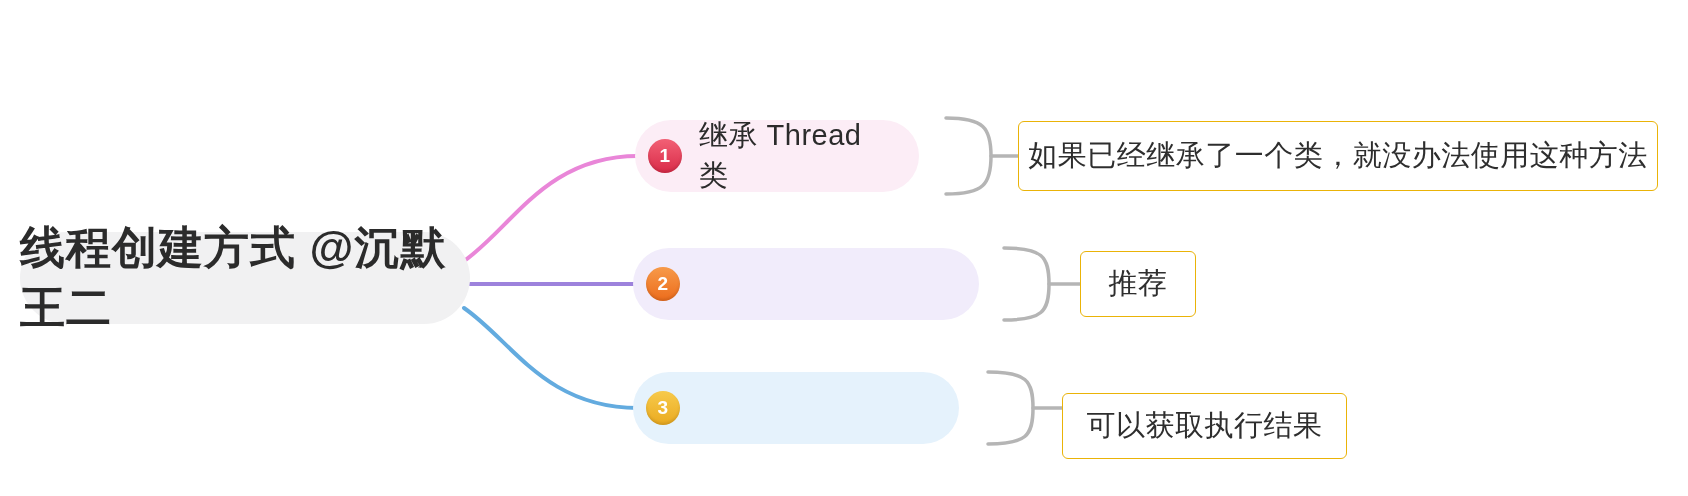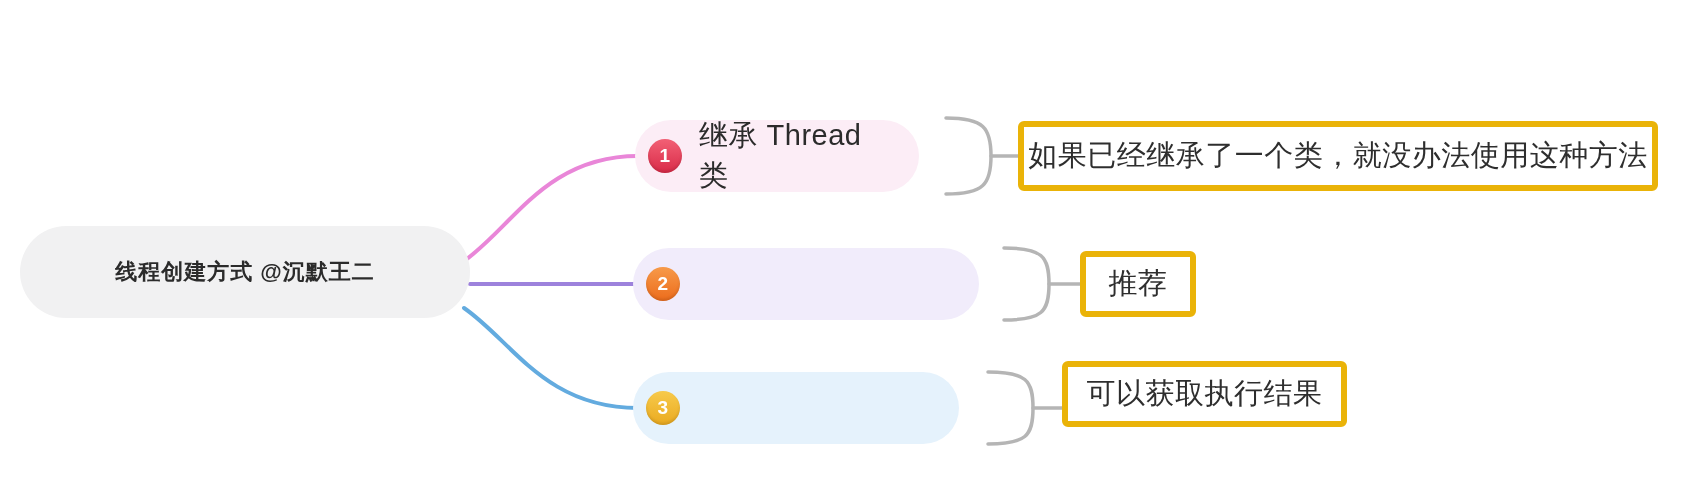--- a/index.html
+++ b/index.html
@@ -7,24 +7,24 @@
   .canvas{
     position:relative;
     width:1688px;height:496px;
     background:#ffffff;
     overflow:hidden;
   }
   svg.links{position:absolute;left:0;top:0;width:1688px;height:496px;}
 
   
   .root-topic{
-    position:absolute;left:20px;top:226px;width:450px;height:92px;
+    position:absolute;left:20px;top:232px;width:450px;height:92px;
     background:#f1f1f2;border-radius:46px;
     display:flex;align-items:center;justify-content:center;
-    font-size:22px;font-weight:600;color:#2b2b2b;letter-spacing:1px;
+    font-size:45px;font-weight:600;color:#2b2b2b;letter-spacing:1px;
     box-sizing:border-box;
   }
 
   
   .pill{
     position:absolute;height:72px;border-radius:36px;
     display:flex;align-items:center;
     padding:0 26px 0 13px;box-sizing:border-box;
     font-size:29px;font-weight:500;color:#2b2b2b;letter-spacing:0.5px;
   }
@@ -38,28 +38,28 @@
     margin-right:17px;flex:0 0 auto;
     box-shadow:inset 0 -2px 3px rgba(0,0,0,0.12);
   }
   .badge-1{background:linear-gradient(180deg,#f26075,#d92b48);}
   .badge-2{background:linear-gradient(180deg,#f79a49,#ec6c1c);}
   .badge-3{background:linear-gradient(180deg,#f7ca4b,#eaaa20);}
 
   
   .note{
     position:absolute;background:#ffffff;
-    border:6px solid #eab308;border-radius:6px;
+    border:1px solid #eab308;border-radius:6px;
     display:flex;align-items:center;justify-content:center;
     font-size:29px;font-weight:500;color:#2e2e2e;letter-spacing:0.5px;
     box-sizing:border-box;white-space:nowrap;
   }
   .note-1{left:1018px;top:121px;width:640px;height:70px;}
   .note-2{left:1080px;top:251px;width:116px;height:66px;}
-  .note-3{left:1062px;top:361px;width:285px;height:66px;}
+  .note-3{left:1062px;top:393px;width:285px;height:66px;}
 </style>
 </head>
 <body>
 
 <div class="canvas">
 
   <svg class="links" viewBox="0 0 1688 496">
 
     <path d="M 464 261 C 512 228 545 156 638 156" fill="none" stroke="#e986d8" stroke-width="4" stroke-linecap="round"></path>
     <path d="M 470 284 L 636 284" fill="none" stroke="#9d82dc" stroke-width="4" stroke-linecap="round"></path>

